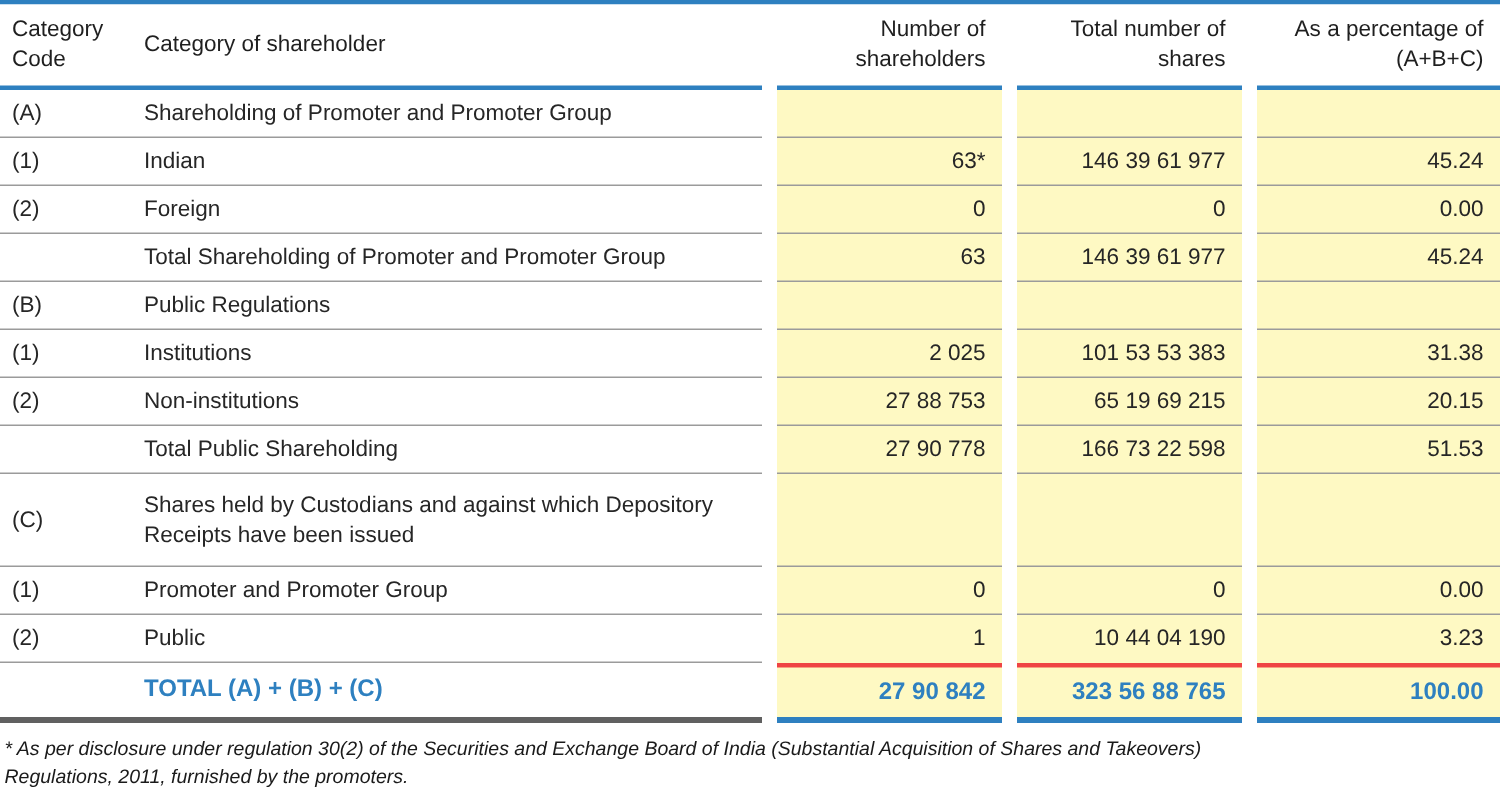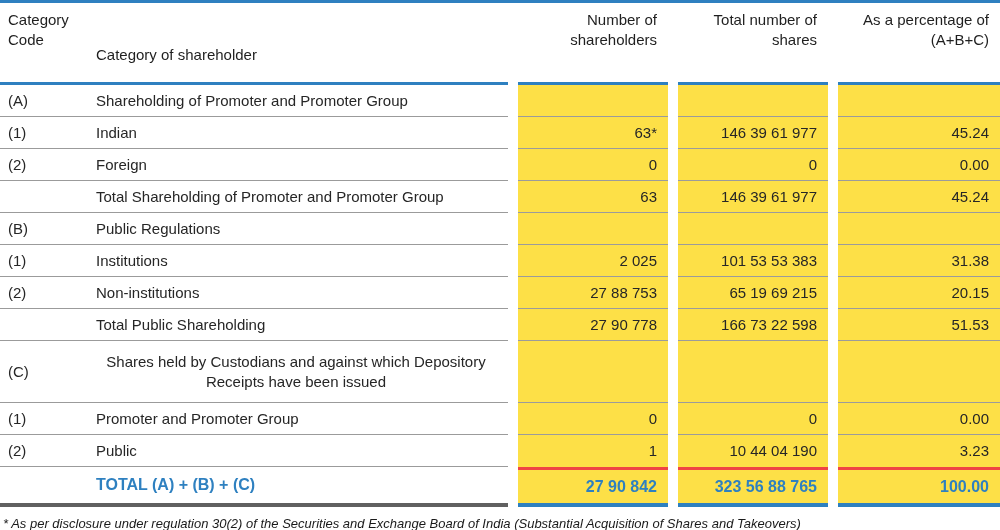--- a/index.html
+++ b/index.html
@@ -12,32 +12,32 @@
     display:grid;
     grid-template-columns:90px 418px 10px 150px 10px 150px 10px 162px;
     width:836px;
   }
   .topbar{grid-column:1/-1;height:3px;background:#2e80c0;}
   .hc{
     height:54px;display:flex;align-items:center;
     font-size:15px;line-height:1.32;color:#1f1f1f;background:#fff;
   }
   .hcode{padding-left:8px;}
-  .hcat{padding-left:6px;padding-right:8px;margin-top:25px;}
+  .hcat{padding-left:6px;padding-right:8px;}
   .hnum{justify-content:flex-end;text-align:right;padding-right:11px;}
   .bl{height:3px;background:#2e80c0;}
   .blwide{grid-column:1/3;}
   .gut{background:#ffffff;}
   .c{
     box-sizing:border-box;display:flex;align-items:center;
     font-size:15px;line-height:1.32;background:#fff;
   }
   .code{padding-left:8px;}
-  .cat{padding-left:6px;padding-right:12px;text-align:center;}
-  .num{background:#fde047;justify-content:flex-end;text-align:right;padding-right:11px;}
+  .cat{padding-left:6px;padding-right:12px;}
+  .num{background:#fef9c3;justify-content:flex-end;text-align:right;padding-right:11px;}
   .rh{height:32px;}
   .rt{height:62px;}
   .rT{height:36px;}
   .sepb{border-bottom:1px solid #9b9b9b;}
   .topblue{border-top:3px solid #ef4444;}
   .totaltxt{color:#2e80c0;font-weight:bold;font-size:16px;}
   .botbar{display:flex;width:1000px;height:4px;}
   .botbar .seg-dark{width:508px;background:#606060;}
   .botbar .seg-gut{width:10px;background:#fff;}
   .botbar .seg-blue1,.botbar .seg-blue2{width:150px;background:#2e80c0;}

